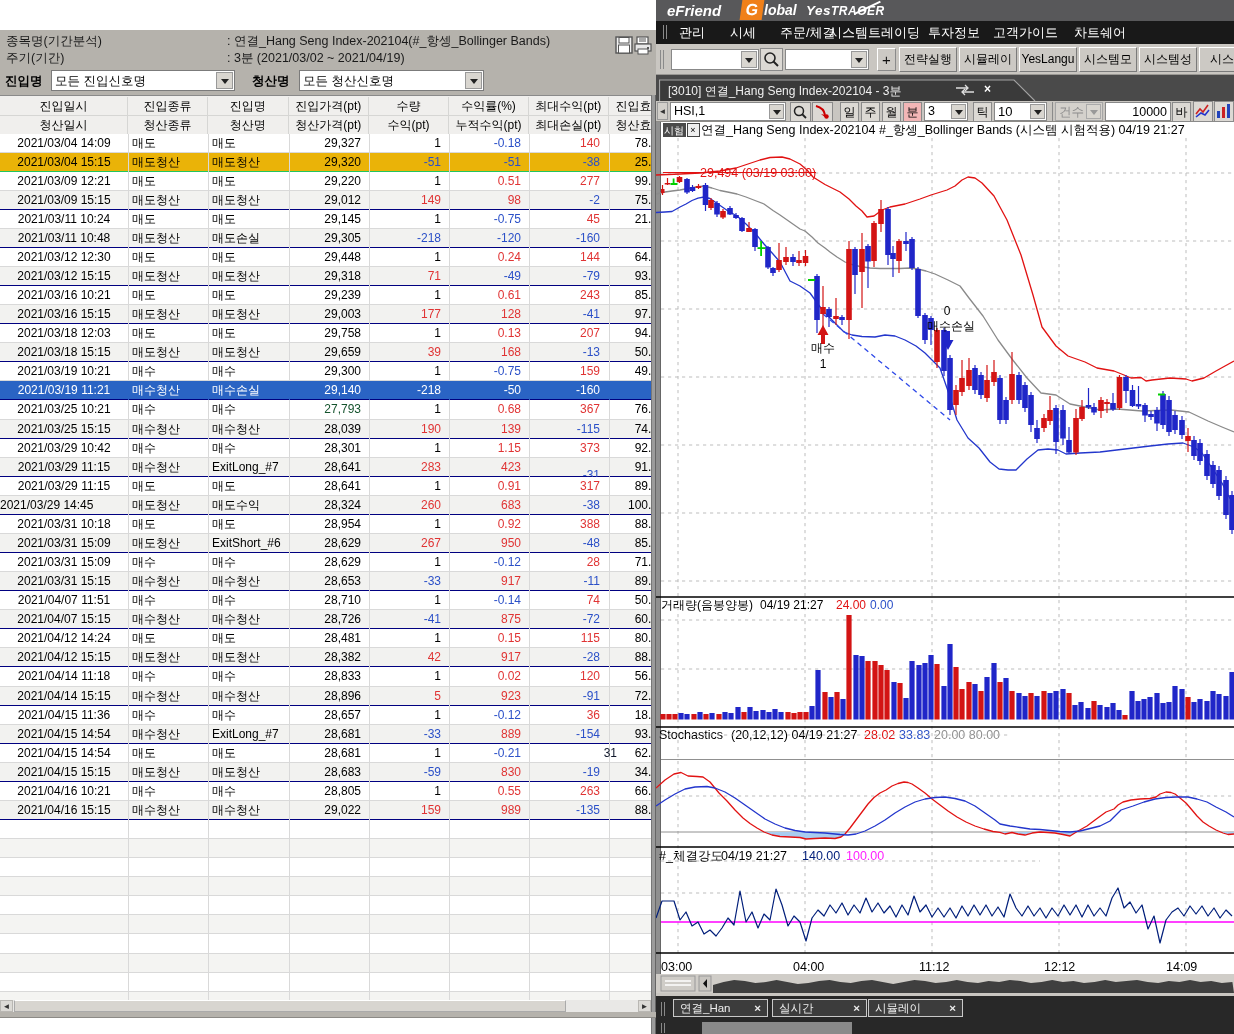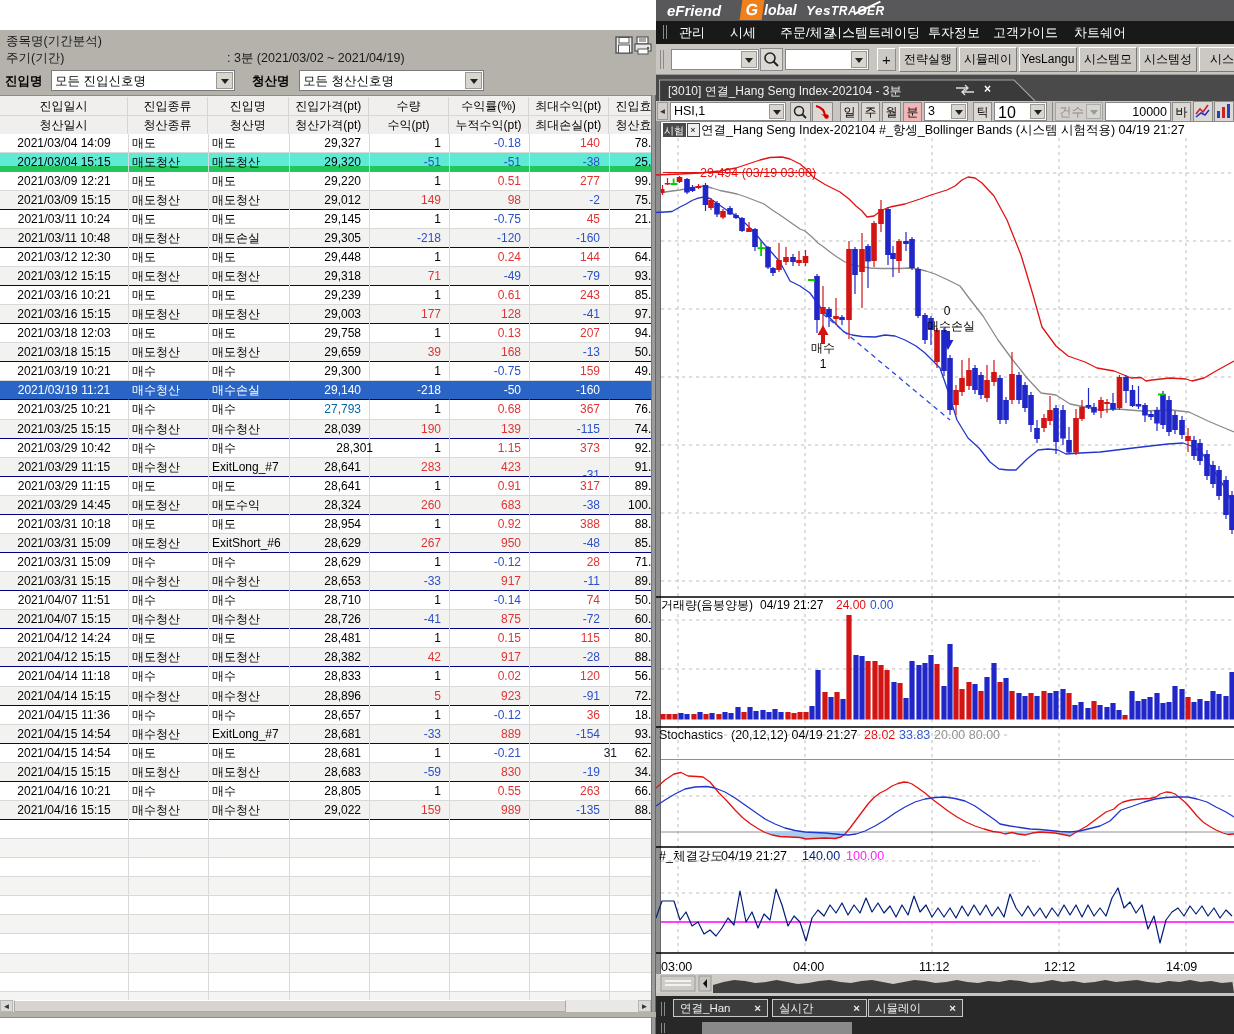--- a/index.html
+++ b/index.html
@@ -5,20 +5,21 @@
 body{font-family:"Liberation Sans",sans-serif;background:#fff;width:1234px;height:1034px;overflow:hidden;position:relative}
 .abs{position:absolute}
 #left{position:absolute;left:0;top:0;width:656px;height:1034px;background:#fff;overflow:hidden}
 #right{position:absolute;left:656px;top:0;width:578px;height:1034px;background:#2a2a2a;overflow:hidden}
 .cell{position:absolute;font-size:12px;line-height:19px;white-space:nowrap;overflow:visible}
 .rt{text-align:right}
 </style></head><body>
 <div id="left">
 <div class="abs" style="left:0;top:30px;width:656px;height:65px;background:#b5b2ac">
 <div class="abs" style="left:6px;top:3px;font-size:12.5px;color:#1a1a1a">종목명(기간분석)</div>
+<div class="abs" style="left:227px;top:3px;font-size:12.5px;color:#1a1a1a">: 연결_Hang Seng Index-202104(#_항셍_Bollinger Bands)</div>
 <div class="abs" style="left:6px;top:20px;font-size:12.5px;color:#1a1a1a">주기(기간)</div>
 <div class="abs" style="left:227px;top:20px;font-size:12.5px;color:#1a1a1a">: 3분 (2021/03/02 ~ 2021/04/19)</div>
 <svg class="abs" style="left:615px;top:6px" width="38" height="20" viewBox="0 0 38 20">
 <rect x="1" y="1" width="16" height="16" fill="#f2f2f2" stroke="#555" stroke-width="1.4"></rect>
 <rect x="4" y="1.5" width="10" height="5.5" fill="#fff" stroke="#555" stroke-width="1"></rect>
 <rect x="3.5" y="9" width="11" height="8" fill="#fff" stroke="#555" stroke-width="1"></rect>
 <rect x="22" y="1" width="11" height="7" fill="#fff" stroke="#555" stroke-width="1.2"></rect>
 <line x1="24" y1="3" x2="31" y2="3" stroke="#555" stroke-width="1"></line>
 <line x1="24" y1="5" x2="31" y2="5" stroke="#555" stroke-width="1"></line>
 <rect x="20" y="8" width="16" height="7" fill="#e8e8e8" stroke="#555" stroke-width="1.2"></rect>
@@ -69,21 +70,21 @@
 <div class="abs" style="left:608.5px;top:0;width:1px;height:19.07px;background:#d9d9d9"></div>
 <div class="cell" style="left:0;top:0;width:128px;text-align:center;color:#000">2021/03/04 14:09</div>
 <div class="cell" style="left:132px;top:0;width:76px;color:#000">매도</div>
 <div class="cell" style="left:212px;top:0;width:76px;color:#000">매도</div>
 <div class="cell rt" style="left:288px;top:0;width:73px;color:#000">29,327</div>
 <div class="cell rt" style="left:369px;top:0;width:72px;color:#000">1</div>
 <div class="cell rt" style="left:449px;top:0;width:72px;color:#2b50c8">-0.18</div>
 <div class="cell rt" style="left:529px;top:0;width:71px;color:#e03434">140</div>
 <div class="cell rt" style="left:608px;top:0;width:50px;color:#000">78.6</div>
 </div>
-<div class="abs" style="left:0;top:19.07px;width:651px;height:19.07px;background:#5eead4;border-bottom:6px solid #22c55e">
+<div class="abs" style="left:0;top:19.07px;width:651px;height:19.07px;background:#eab308;border-bottom:1px solid #22c55e">
 <div class="abs" style="left:128.0px;top:0;width:1px;height:19.07px;background:#d9d9d9"></div>
 <div class="abs" style="left:208.0px;top:0;width:1px;height:19.07px;background:#d9d9d9"></div>
 <div class="abs" style="left:288.5px;top:0;width:1px;height:19.07px;background:#d9d9d9"></div>
 <div class="abs" style="left:369.0px;top:0;width:1px;height:19.07px;background:#d9d9d9"></div>
 <div class="abs" style="left:449.0px;top:0;width:1px;height:19.07px;background:#d9d9d9"></div>
 <div class="abs" style="left:529.0px;top:0;width:1px;height:19.07px;background:#d9d9d9"></div>
 <div class="abs" style="left:608.5px;top:0;width:1px;height:19.07px;background:#d9d9d9"></div>
 <div class="cell" style="left:0;top:0;width:128px;text-align:center;color:#000">2021/03/04 15:15</div>
 <div class="cell" style="left:132px;top:0;width:76px;color:#000">매도청산</div>
 <div class="cell" style="left:212px;top:0;width:76px;color:#000">매도청산</div>
@@ -299,21 +300,21 @@
 <div class="abs" style="left:128.0px;top:0;width:1px;height:19.07px;background:#d9d9d9"></div>
 <div class="abs" style="left:208.0px;top:0;width:1px;height:19.07px;background:#d9d9d9"></div>
 <div class="abs" style="left:288.5px;top:0;width:1px;height:19.07px;background:#d9d9d9"></div>
 <div class="abs" style="left:369.0px;top:0;width:1px;height:19.07px;background:#d9d9d9"></div>
 <div class="abs" style="left:449.0px;top:0;width:1px;height:19.07px;background:#d9d9d9"></div>
 <div class="abs" style="left:529.0px;top:0;width:1px;height:19.07px;background:#d9d9d9"></div>
 <div class="abs" style="left:608.5px;top:0;width:1px;height:19.07px;background:#d9d9d9"></div>
 <div class="cell" style="left:0;top:0;width:128px;text-align:center;color:#000">2021/03/25 10:21</div>
 <div class="cell" style="left:132px;top:0;width:76px;color:#000">매수</div>
 <div class="cell" style="left:212px;top:0;width:76px;color:#000">매수</div>
-<div class="cell rt" style="left:288px;top:0;width:73px;color:#0369a1">27,793</div>
+<div class="cell rt" style="left:288px;top:0;width:73px;color:#14532d">27,793</div>
 <div class="cell rt" style="left:369px;top:0;width:72px;color:#000">1</div>
 <div class="cell rt" style="left:449px;top:0;width:72px;color:#e03434">0.68</div>
 <div class="cell rt" style="left:529px;top:0;width:71px;color:#e03434">367</div>
 <div class="cell rt" style="left:608px;top:0;width:50px;color:#000">76.3</div>
 </div>
 <div class="abs" style="left:0;top:286.05px;width:651px;height:19.07px;background:#f2f2f0;border-bottom:1px solid #000080">
 <div class="abs" style="left:128.0px;top:0;width:1px;height:19.07px;background:#d9d9d9"></div>
 <div class="abs" style="left:208.0px;top:0;width:1px;height:19.07px;background:#d9d9d9"></div>
 <div class="abs" style="left:288.5px;top:0;width:1px;height:19.07px;background:#d9d9d9"></div>
 <div class="abs" style="left:369.0px;top:0;width:1px;height:19.07px;background:#d9d9d9"></div>
@@ -333,21 +334,21 @@
 <div class="abs" style="left:128.0px;top:0;width:1px;height:19.07px;background:#d9d9d9"></div>
 <div class="abs" style="left:208.0px;top:0;width:1px;height:19.07px;background:#d9d9d9"></div>
 <div class="abs" style="left:288.5px;top:0;width:1px;height:19.07px;background:#d9d9d9"></div>
 <div class="abs" style="left:369.0px;top:0;width:1px;height:19.07px;background:#d9d9d9"></div>
 <div class="abs" style="left:449.0px;top:0;width:1px;height:19.07px;background:#d9d9d9"></div>
 <div class="abs" style="left:529.0px;top:0;width:1px;height:19.07px;background:#d9d9d9"></div>
 <div class="abs" style="left:608.5px;top:0;width:1px;height:19.07px;background:#d9d9d9"></div>
 <div class="cell" style="left:0;top:0;width:128px;text-align:center;color:#000">2021/03/29 10:42</div>
 <div class="cell" style="left:132px;top:0;width:76px;color:#000">매수</div>
 <div class="cell" style="left:212px;top:0;width:76px;color:#000">매수</div>
-<div class="cell rt" style="left:300px;top:0;width:73px;color:#000">28,301</div>
+<div class="cell rt" style="left:288px;top:0;width:73px;color:#000">28,301</div>
 <div class="cell rt" style="left:369px;top:0;width:72px;color:#000">1</div>
 <div class="cell rt" style="left:449px;top:0;width:72px;color:#e03434">1.15</div>
 <div class="cell rt" style="left:529px;top:0;width:71px;color:#e03434">373</div>
 <div class="cell rt" style="left:608px;top:0;width:50px;color:#000">92.3</div>
 </div>
 <div class="abs" style="left:0;top:324.19px;width:651px;height:19.07px;background:#f2f2f0;border-bottom:1px solid #000080">
 <div class="abs" style="left:128.0px;top:0;width:1px;height:19.07px;background:#d9d9d9"></div>
 <div class="abs" style="left:208.0px;top:0;width:1px;height:19.07px;background:#d9d9d9"></div>
 <div class="abs" style="left:288.5px;top:0;width:1px;height:19.07px;background:#d9d9d9"></div>
 <div class="abs" style="left:369.0px;top:0;width:1px;height:19.07px;background:#d9d9d9"></div>
@@ -381,21 +382,21 @@
 <div class="cell rt" style="left:608px;top:0;width:50px;color:#000">89.3</div>
 </div>
 <div class="abs" style="left:0;top:362.33px;width:651px;height:19.07px;background:#f2f2f0;border-bottom:1px solid #000080">
 <div class="abs" style="left:128.0px;top:0;width:1px;height:19.07px;background:#d9d9d9"></div>
 <div class="abs" style="left:208.0px;top:0;width:1px;height:19.07px;background:#d9d9d9"></div>
 <div class="abs" style="left:288.5px;top:0;width:1px;height:19.07px;background:#d9d9d9"></div>
 <div class="abs" style="left:369.0px;top:0;width:1px;height:19.07px;background:#d9d9d9"></div>
 <div class="abs" style="left:449.0px;top:0;width:1px;height:19.07px;background:#d9d9d9"></div>
 <div class="abs" style="left:529.0px;top:0;width:1px;height:19.07px;background:#d9d9d9"></div>
 <div class="abs" style="left:608.5px;top:0;width:1px;height:19.07px;background:#d9d9d9"></div>
-<div class="cell" style="left:0;top:0;width:128px;text-align:center;color:#000">2021/03/29 14:45</div>
+<div class="cell" style="left:0;top:0;width:128px;color:#000">2021/03/29 14:45</div>
 <div class="cell" style="left:132px;top:0;width:76px;color:#000">매도청산</div>
 <div class="cell" style="left:212px;top:0;width:76px;color:#000">매도수익</div>
 <div class="cell rt" style="left:288px;top:0;width:73px;color:#000">28,324</div>
 <div class="cell rt" style="left:369px;top:0;width:72px;color:#e03434">260</div>
 <div class="cell rt" style="left:449px;top:0;width:72px;color:#e03434">683</div>
 <div class="cell rt" style="left:529px;top:0;width:71px;color:#2b50c8">-38</div>
 <div class="cell rt" style="left:608px;top:0;width:50px;color:#000">100.0</div>
 </div>
 <div class="abs" style="left:0;top:381.40px;width:651px;height:19.07px;background:#fff;border-bottom:1px solid #d9d9d9">
 <div class="abs" style="left:128.0px;top:0;width:1px;height:19.07px;background:#d9d9d9"></div>
@@ -848,21 +849,21 @@
 <div class="abs" style="left:226px;top:1px;width:19px;height:20px;background:#dcd9d4;border:1px solid #8a8a8a;font-size:12px;text-align:center;line-height:19px;color:#000">월</div>
 <div class="abs" style="left:247px;top:1px;width:19px;height:20px;background:#f2b6b6;border:1px solid #8a8a8a;font-size:12px;text-align:center;line-height:19px;color:#000">분</div>
 <div class="abs" style="left:268px;top:1px;width:44px;height:19px;background:#fff;border:1px solid #888">
         <div class="abs" style="left:3px;top:1px;font-size:12.5px">3</div>
         <div class="abs" style="right:1px;top:1px;width:15px;height:15px;background:#d9d6d0;border:1px solid #999">
           <div class="abs" style="left:3px;top:5px;width:0;height:0;border-left:4px solid transparent;border-right:4px solid transparent;border-top:5px solid #222"></div>
         </div>
       </div>
 <div class="abs" style="left:317px;top:1px;width:19px;height:20px;background:#dcd9d4;border:1px solid #8a8a8a;font-size:12px;text-align:center;line-height:19px;color:#000">틱</div>
 <div class="abs" style="left:338px;top:1px;width:53px;height:19px;background:#fff;border:1px solid #888">
-        <div class="abs" style="left:3px;top:1px;font-size:16px">10</div>
+        <div class="abs" style="left:3px;top:1px;font-size:13px">10</div>
         <div class="abs" style="right:1px;top:1px;width:15px;height:15px;background:#d9d6d0;border:1px solid #999">
           <div class="abs" style="left:3px;top:5px;width:0;height:0;border-left:4px solid transparent;border-right:4px solid transparent;border-top:5px solid #222"></div>
         </div>
       </div>
 <div class="abs" style="left:396px;top:1px;width:1px;height:19px;background:#8a8a8a"></div>
 <div class="abs" style="left:399px;top:1px;width:48px;height:19px;background:#d4d1cc;border:1px solid #a5a5a5">
         <div class="abs" style="left:3px;top:1px;font-size:12.5px;color:#8d8d8d">건수</div>
         <div class="abs" style="right:1px;top:1px;width:15px;height:15px;background:#d9d6d0;border:1px solid #aaa">
           <div class="abs" style="left:3px;top:5px;width:0;height:0;border-left:4px solid transparent;border-right:4px solid transparent;border-top:5px solid #999"></div>
         </div>

